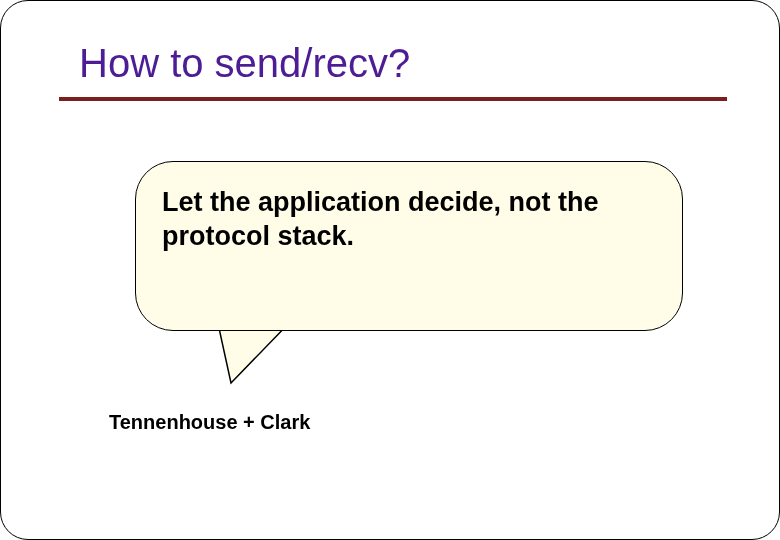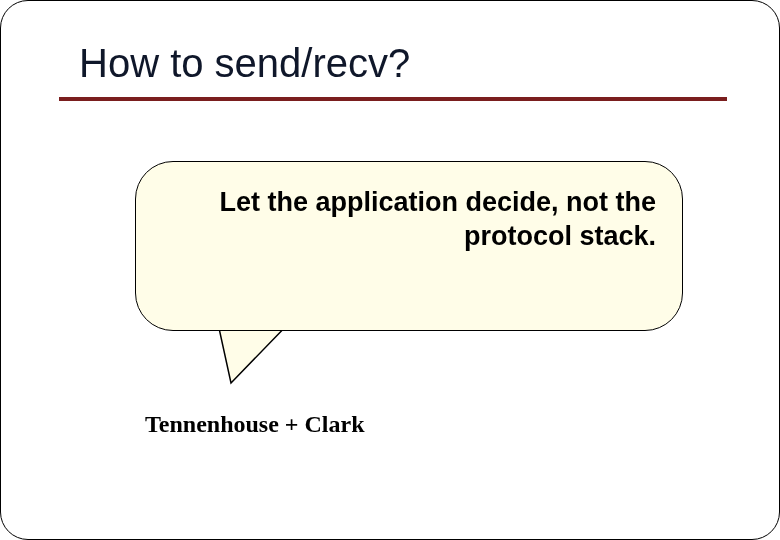--- a/index.html
+++ b/index.html
@@ -18,21 +18,21 @@
     border-radius: 28px;
     border: 1px solid #000;
     overflow: hidden;
   }
   .title {
     position: absolute;
     left: 78px;
     top: 40px;
     font-size: 40px;
     font-family: Arial, Helvetica, sans-serif;
-    color: #0f172a;
+    color: #4c1d95;
   }
   .rule {
     position: absolute;
     left: 58px;
     top: 96px;
     width: 668px;
     height: 0;
     border-top: 4px solid #7a1e1e;
   }
   .bubble-wrap {
@@ -40,21 +40,21 @@
     left: 134px;
     top: 160px;
   }
   .bubble {
     width: 548px;
     height: 170px;
     background: #fffde8;
     border: 1.5px solid #000;
     border-radius: 38px;
     padding: 24px 26px 0 26px;
-    text-align: right;
+    text-align: left;
     position: relative;
     z-index: 2;
   }
   .bubble-text {
     font-family: Verdana, Geneva, sans-serif;
     font-weight: bold;
     font-size: 27px;
     line-height: 1.25;
     color: #000;
   }
@@ -73,25 +73,24 @@
     top: 155px;
     width: 78px;
     height: 12px;
     background: #fffde8;
     z-index: 3;
   }
   .attribution {
     position: absolute;
     left: 108px;
     top: 410px;
-    font-family: Liberation Serif, serif;
+    font-family: Liberation Sans, sans-serif;
     font-weight: bold;
-    font-size: 24px;
+    font-size: 20px;
     color: #000;
-    margin-left: 36px;
   }
   .footer {
     position: absolute;
     left: 110px;
     top: 478px;
     font-family: "Times New Roman", Times, serif;
     font-size: 10px;
     line-height: 1.25;
     color: #000;
   }

